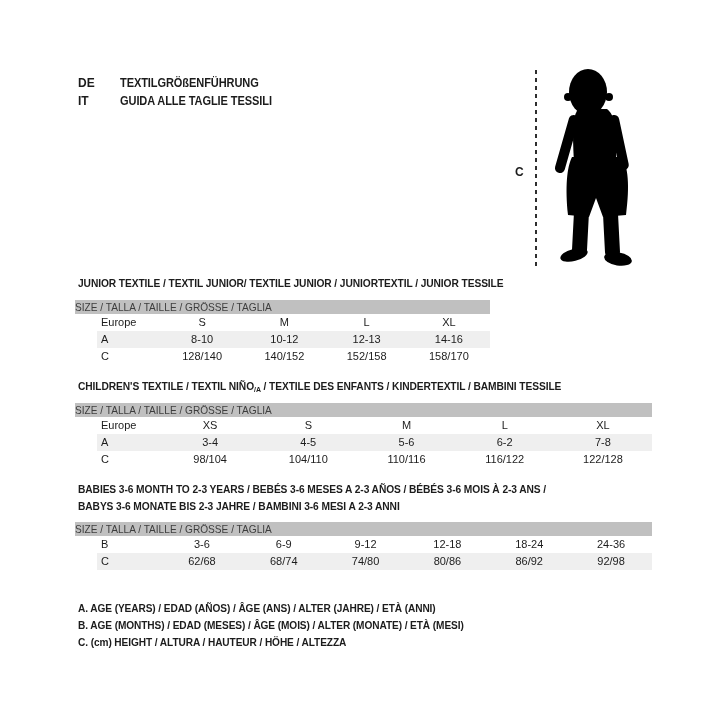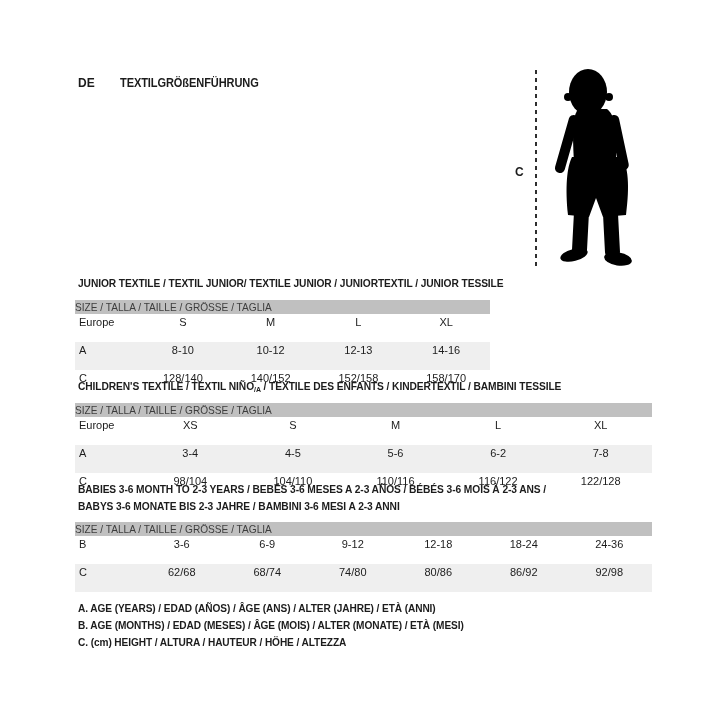--- a/index.html
+++ b/index.html
@@ -33,36 +33,40 @@
   #sec3-title-2{top:500px;}
   .sub{font-size:7.5px;vertical-align:-2px;}
 
   
   .size-table{position:absolute;left:75px;}
   #table1{top:300px;width:415px;}
   #table2{top:403px;width:577px;}
   #table3{top:522px;width:577px;}
   .size-head{height:14px;line-height:14px;background:var(--header-bar,#c0c0c0);
     padding-left:0;font-size:11px;color:#3d3d3d;}
-  .trow{display:flex;height:28px;line-height:17px;font-size:11px;}
+  .trow{display:flex;height:17px;line-height:17px;font-size:11px;margin-left:22px;}
   .trow.shaded{background:var(--row-shaded,#efefef);}
   .tlabel{flex:0 0 60px;width:60px;padding-left:4px;text-align:left;}
   .tcell{flex:1;text-align:center;}
 
   
   .legend{position:absolute;left:78px;top:600px;}
   .legend-line{height:17px;line-height:17px;font-size:11px;font-weight:bold;letter-spacing:-.1px;}
 </style>
 </head>
 <body>
 
 <div class="lang-list">
     <div class="lang-row">
       <span class="lang-code">DE</span>
       <span class="lang-label cond">TEXTILGRÖßENFÜHRUNG</span>
+    </div>
+    <div class="lang-row">
+      <span class="lang-code">IT</span>
+      <span class="lang-label cond">GUIDA ALLE TAGLIE TESSILI</span>
     </div>
   </div>
 
 <div class="height-line"></div>
 <div class="height-label">C</div>
 <svg class="figure-svg" viewBox="0 0 103 200" aria-hidden="true">
   <g fill="currentColor">
     <ellipse cx="43" cy="25" rx="19" ry="23"></ellipse>
     <circle cx="23" cy="30" r="4"></circle>
     <circle cx="64" cy="30" r="4"></circle>

